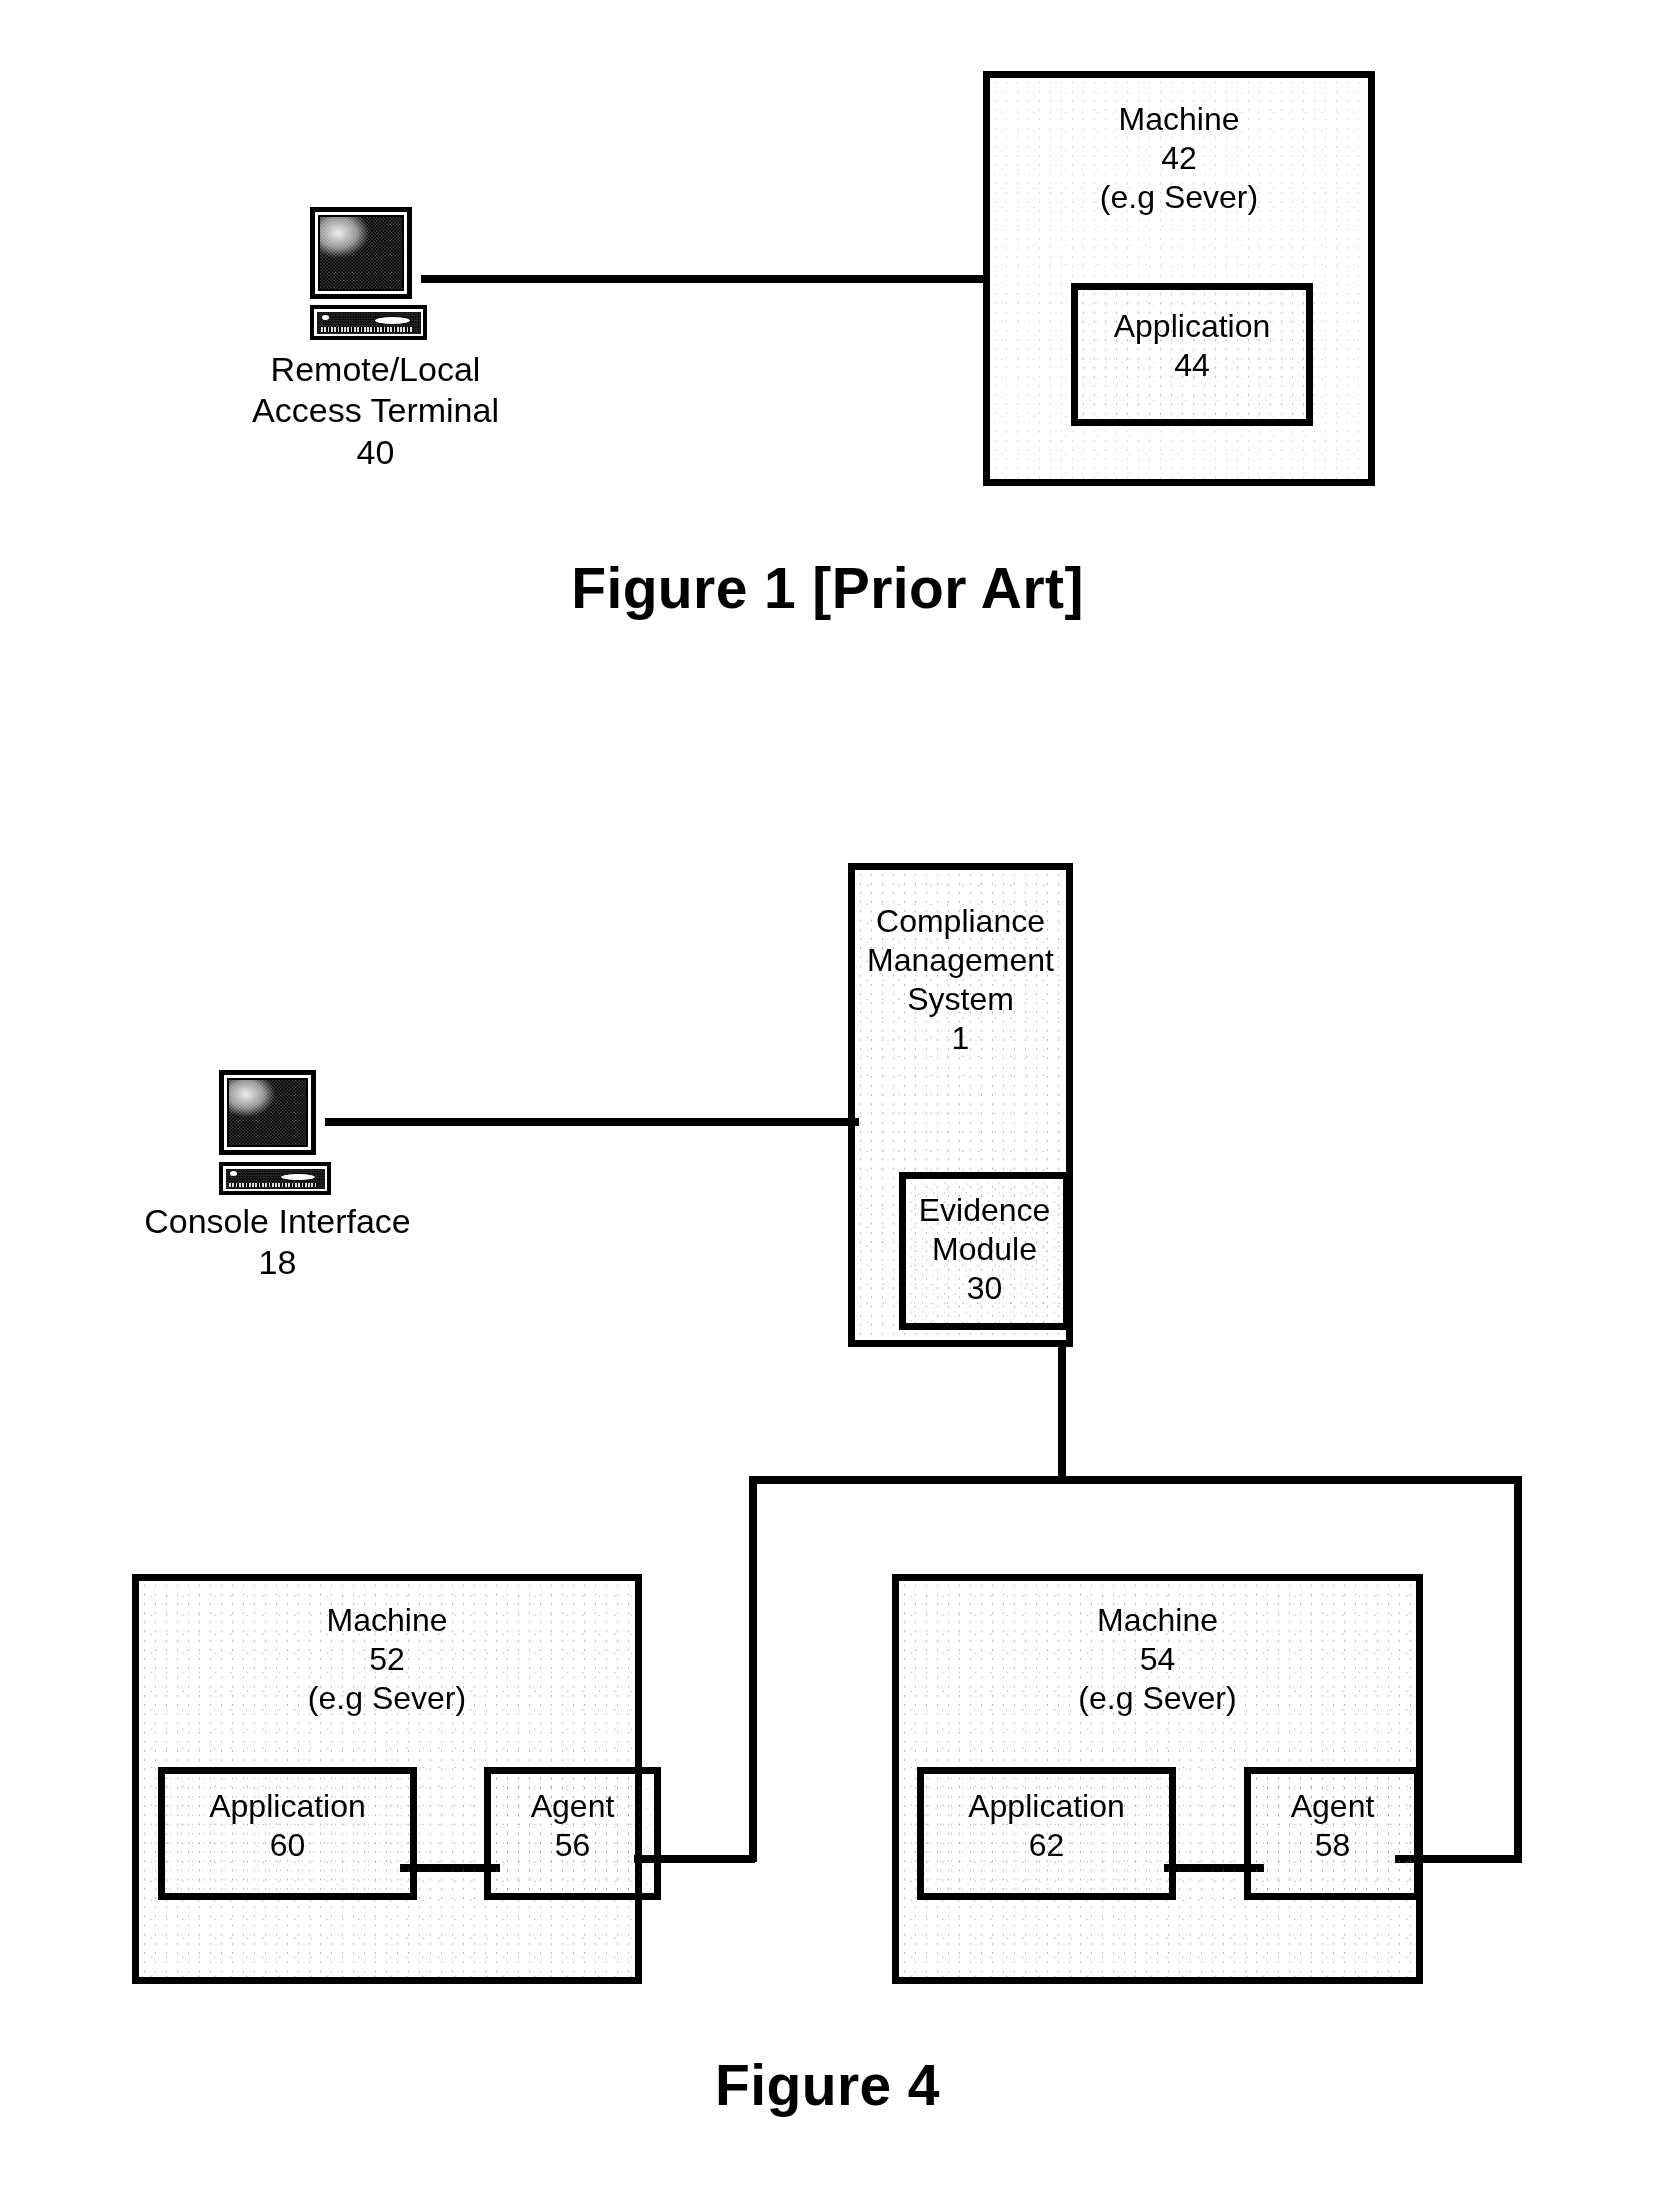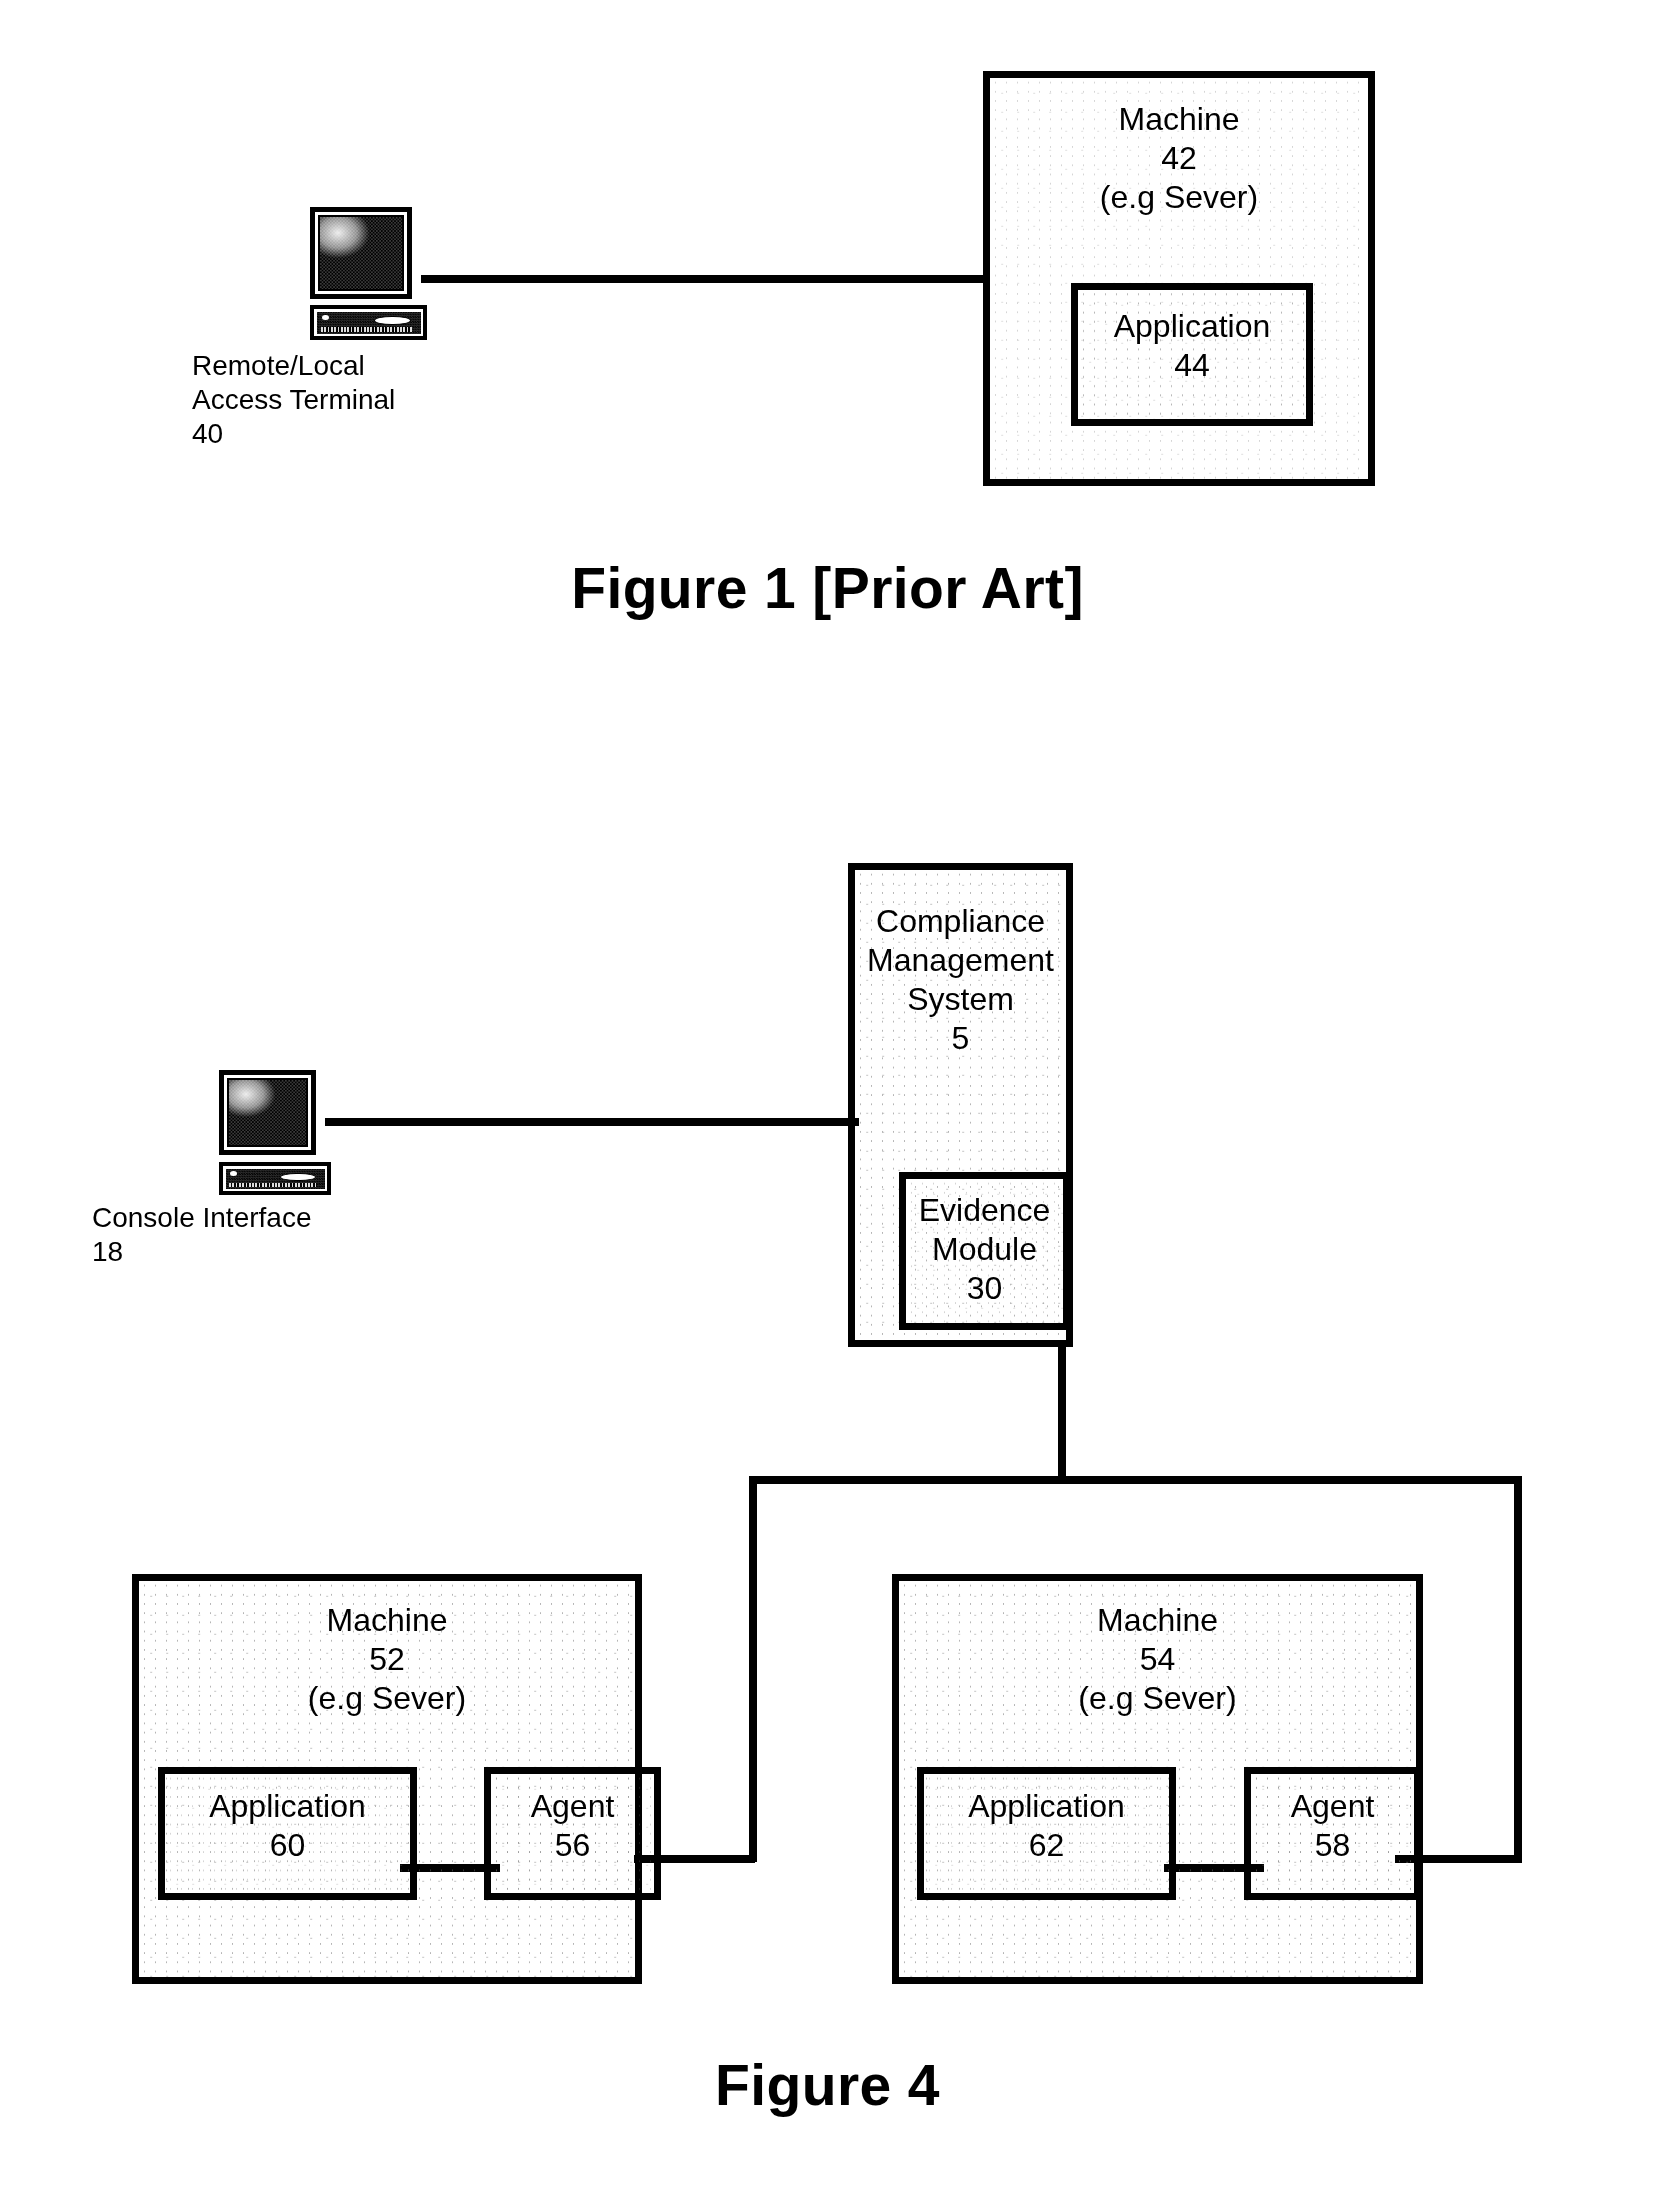--- a/index.html
+++ b/index.html
@@ -38,23 +38,23 @@
     background: #000;
     height: 7.5px;
   }
   .line-v {
     position: absolute;
     background: #000;
     width: 7.5px;
   }
   .label {
     position: absolute;
-    text-align: left;
+    text-align: center;
     line-height: 1.22;
-    font-size: 28px;
+    font-size: 34px;
     white-space: pre-line;
     letter-spacing: 0px;
   }
   .box-label {
     position: absolute;
     width: 100%;
     text-align: center;
     line-height: 1.22;
     font-size: 32px;
     white-space: pre-line;
@@ -218,21 +218,21 @@
 
     <div class="label" style="left:92px; top:1201px; width:371px;">Console Interface
 18</div>
 
     <div class="box" style="left:848px; top:863px; width:225px; height:484px;">
       <div class="speckle"></div>
     </div>
     <div class="box-label" style="left:848px; top:902px; width:225px;">Compliance
 Management
 System
-5</div>
+1</div>
 
     <div class="inner-box" style="left:899px; top:1172px; width:171px; height:158px;">
       <div class="speckle speckle-light"></div>
     </div>
     <div class="box-label" style="left:899px; top:1191px; width:171px;">Evidence
 Module
 30</div>
 
     <div class="line-v" style="left:1058px; top:1345px; height:138px;"></div>
 

